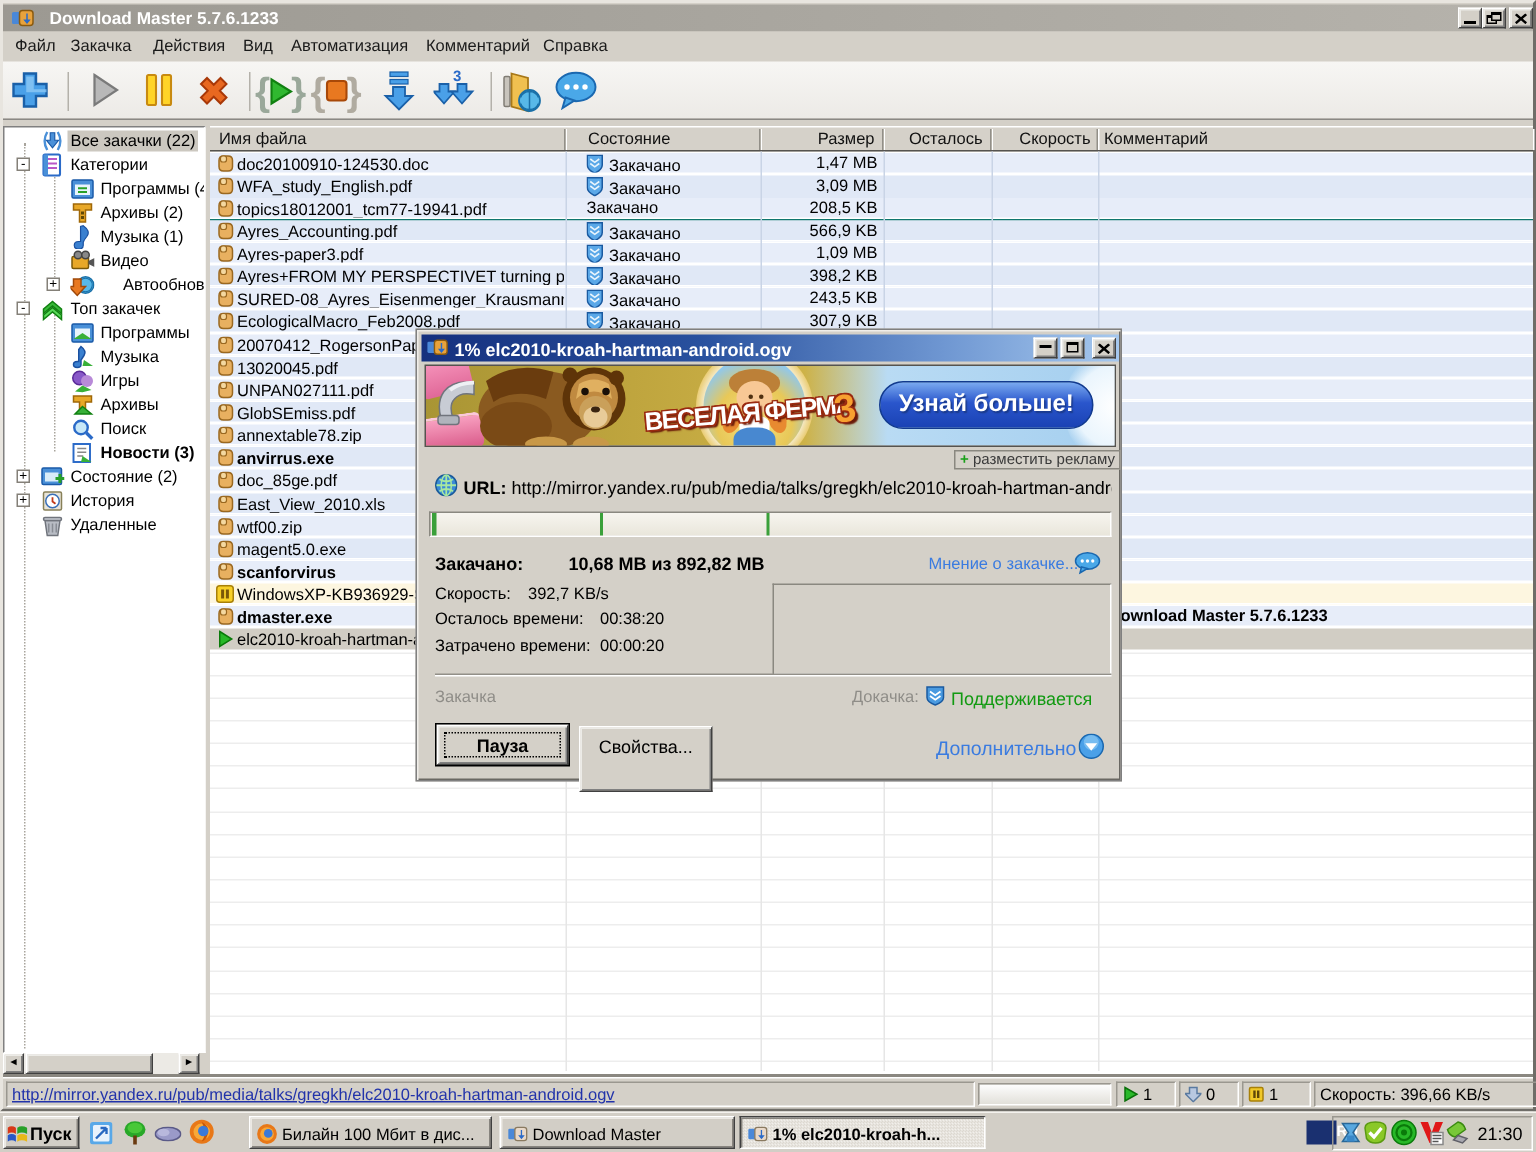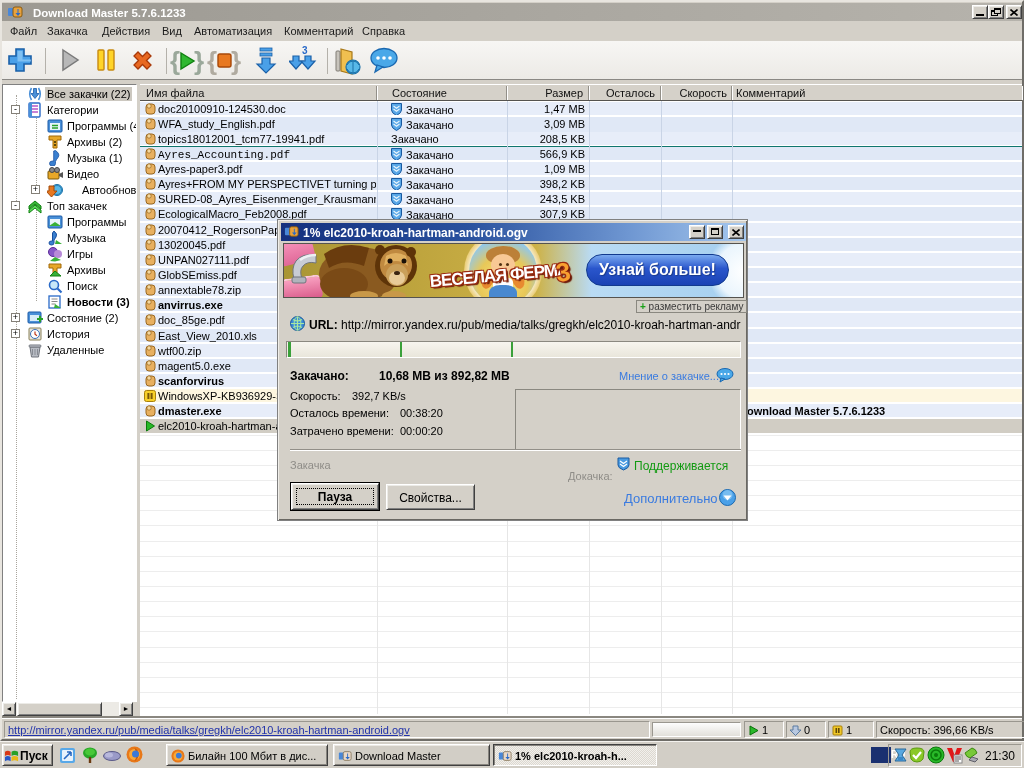--- a/index.html
+++ b/index.html
@@ -352,21 +352,21 @@
     </div>
     <div class="row" style="top:47.78px;height:14.14px;background:#e7edf9;border-bottom:1px solid #fff;">
       <span style="position:absolute;left:4px;top:1px;width:232px;overflow:hidden;white-space:nowrap;"><svg style="display:inline-block;vertical-align:-2px;margin-right:2px" width="12" height="12" viewBox="0 0 12 12">
           <path d="M2 4 q0 -3 3 -3 l3 0 q3 0 3 3 l0 4 q0 3 -3 3 l-3 0 q-3 0 -3 -3z" fill="#e8b060" stroke="#9a6820" stroke-width="1"></path>
           <rect x="3" y="1" width="4" height="4" rx="1.5" fill="#f4d8a0" stroke="#9a6820" stroke-width="0.8"></rect>
         </svg>topics18012001_tcm77-19941.pdf</span>
       <span style="position:absolute;left:251px;top:1px;"><span style="display:inline-block;width:0px"></span>Закачано</span>
       <span style="position:absolute;left:367px;width:78px;top:1px;text-align:right;">208,5 KB</span>
     </div>
     <div class="row" style="top:62.92px;height:14.14px;background:#e0e8f6;border-bottom:1px solid #fff;">
-      <span style="position:absolute;left:4px;top:1px;width:232px;overflow:hidden;white-space:nowrap;font-family:Liberation Mono, monospace;"><svg style="display:inline-block;vertical-align:-2px;margin-right:2px" width="12" height="12" viewBox="0 0 12 12">
+      <span style="position:absolute;left:4px;top:1px;width:232px;overflow:hidden;white-space:nowrap;"><svg style="display:inline-block;vertical-align:-2px;margin-right:2px" width="12" height="12" viewBox="0 0 12 12">
           <path d="M2 4 q0 -3 3 -3 l3 0 q3 0 3 3 l0 4 q0 3 -3 3 l-3 0 q-3 0 -3 -3z" fill="#e8b060" stroke="#9a6820" stroke-width="1"></path>
           <rect x="3" y="1" width="4" height="4" rx="1.5" fill="#f4d8a0" stroke="#9a6820" stroke-width="0.8"></rect>
         </svg>Ayres_Accounting.pdf</span>
       <span style="position:absolute;left:251px;top:1px;"><svg style="display:inline-block;vertical-align:-2px;margin-right:4px" width="11" height="13" viewBox="0 0 11 13">
           <path d="M0.5 0.5 h10 v6.5 q0 3 -5 5.5 q-5 -2.5 -5 -5.5 z" fill="#5aa8e8" stroke="#1a5aa0"></path>
           <path d="M2.5 3 l3 2.2 L8.5 3 M2.5 6 l3 2.2 L8.5 6" stroke="#e8f4fc" stroke-width="1.1" fill="none"></path>
         </svg>Закачано</span>
       <span style="position:absolute;left:367px;width:78px;top:1px;text-align:right;">566,9 KB</span>
     </div>
     <div class="row" style="top:78.06px;height:14.14px;background:#e7edf9;border-bottom:1px solid #fff;">
@@ -644,32 +644,32 @@
     <div style="position:absolute;left:74px;top:170px;">392,7 KB/s</div>
   <div style="position:absolute;left:12px;top:187px;">Осталось времени:</div>
     <div style="position:absolute;left:122px;top:187px;">00:38:20</div>
   <div style="position:absolute;left:12px;top:205px;">Затрачено времени:</div>
     <div style="position:absolute;left:122px;top:205px;">00:00:20</div>
 
   <div style="position:absolute;left:237px;top:169px;width:226px;height:61px;border:1px solid;border-color:#8a8880 #fff #fff #8a8880;"></div>
 
   <div style="position:absolute;left:12px;top:229px;width:451px;height:2px;border-top:1px solid #928f88;border-bottom:1px solid #fff;"></div>
   <div class="gray" style="position:absolute;left:12px;top:239px;">Закачка</div>
-  <div class="gray" style="position:absolute;left:290px;top:250px;">Докачка:</div>
+  <div class="gray" style="position:absolute;left:290px;top:239px;">Докачка:</div>
   <svg class="ico" style="left:339px;top:237px" width="13" height="14" viewBox="0 0 13 14">
       <path d="M1 1 h11 v7 q0 3 -5.5 5 q-5.5 -2 -5.5 -5 z" fill="#4a9ae0" stroke="#1a5aa0"></path>
       <path d="M3 4 l3.5 2.5 L10 4 M3 7 l3.5 2.5 L10 7" stroke="#fff" stroke-width="1.2" fill="none"></path>
     </svg>
   <div style="position:absolute;left:356px;top:239px;color:#129a12;font-size:12px;">Поддерживается</div>
 
   <div class="btn" style="left:13px;top:263px;width:88px;height:27px;outline:1px solid #000;font-weight:bold;">
       <span style="position:absolute;left:4px;top:4px;right:4px;bottom:4px;border:1px dotted #000;"></span>
       <span style="position:absolute;left:0;right:0;top:6px;">Пауза</span>
     </div>
-  <div class="btn" style="left:108px;top:264px;width:89px;height:26px;">
+  <div class="btn" style="left:108px;top:264px;width:89px;height:44px;">
       <span style="position:absolute;left:0;right:0;top:6px;">Свойства...</span>
     </div>
   <div class="link" style="position:absolute;left:346px;top:271px;font-size:13px;">Дополнительно</div>
   <svg class="ico" style="left:441px;top:269px" width="17" height="17" viewBox="0 0 17 17">
       <circle cx="8.5" cy="8.5" r="8" fill="#4aa0e8" stroke="#1a68b0"></circle>
       <circle cx="8.5" cy="6" r="5" fill="#8ac8f4" opacity="0.7"></circle>
       <path d="M4.5 6.5 L8.5 11.5 L12.5 6.5 Z" fill="#fff"></path>
     </svg>
 </div>
 

